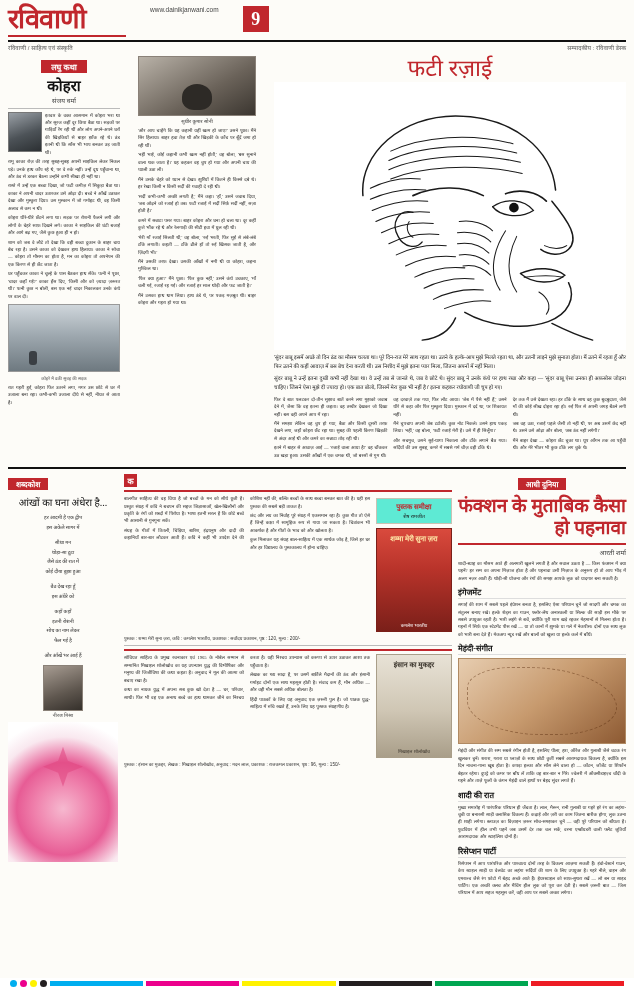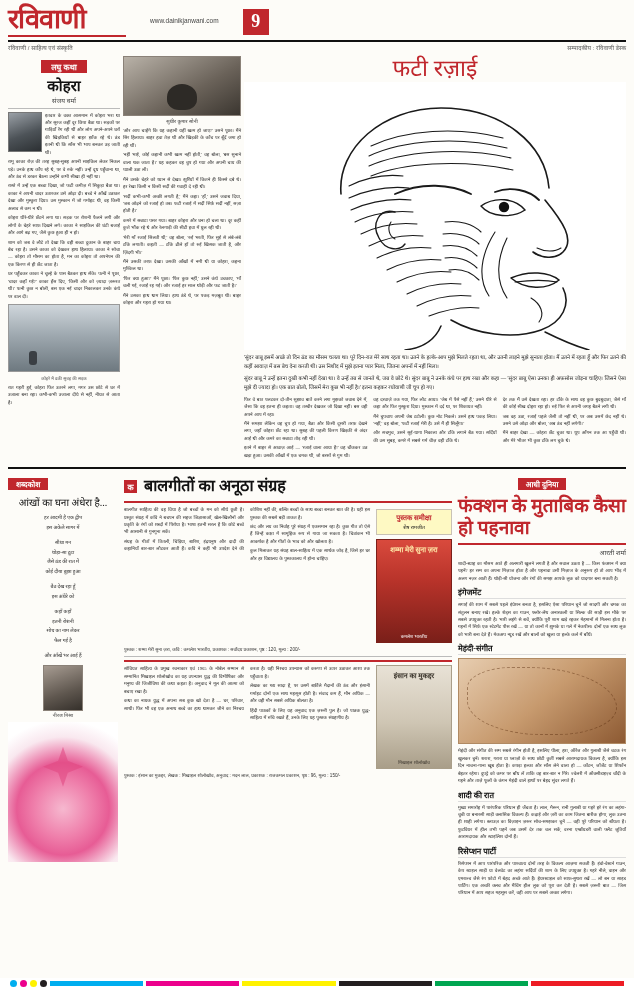--- a/index.html
+++ b/index.html
@@ -14,21 +14,21 @@
   }
   .page {
     width:634px; height:988px;
     position:relative;
     background:#fdfcf8;
     padding:6px 8px 8px 8px;
   }
 
   
   .masthead {
-    display:flex; align-items:center; gap:24px;
+    display:flex; align-items:flex-start; gap:24px;
     border-bottom:2px solid #111;
     padding-bottom:3px;
   }
   .logo-box { width:118px; }
   .logo-main {
     font-family:"Liberation Serif", serif;
     font-size:27px; font-weight:bold; color:#c0272d;
     letter-spacing:-1px; line-height:1;
   }
   .logo-rule { height:2px; background:#c0272d; margin-top:2px; }
@@ -41,21 +41,21 @@
     font-size:18px; width:26px; height:26px;
     display:flex; align-items:center; justify-content:center;
     font-family:"Liberation Serif", serif;
   }
   .mast-sub {
     display:flex; justify-content:space-between;
     font-size:6px; color:#555; padding:2px 0 0 0;
   }
 
   
-  .top-block { display:flex; gap:3px; margin-top:4px; }
+  .top-block { display:flex; gap:18px; margin-top:4px; }
   .col-left { width:112px; }
   .col-mid  { width:118px; }
   .col-art  { flex:1; }
 
   .kicker {
     display:inline-block;
     background:#c0272d; color:#fff;
     font-size:8px; padding:1px 10px;
     font-weight:bold; margin-bottom:3px;
   }
@@ -188,30 +188,30 @@
   }
   .book-cover.grey .bt { color:#3b352c; }
   .book-cover.grey .ba { color:#3b352c; }
   .book-meta { font-size:4.6px; line-height:1.6; color:#333; margin-top:3px; }
   .drop-badge {
     float:left; width:13px; height:13px; background:#c0272d; color:#fff;
     font-size:8px; font-weight:bold; display:flex; align-items:center;
     justify-content:center; margin:1px 3px 1px 0;
   }
   .pullbox {
-    border:1px solid #c9c2b4; background:#fef9c3;
+    border:1px solid #c9c2b4; background:#5eead4;
     padding:3px; font-size:5px; text-align:center; line-height:1.5;
     font-family:"Liberation Serif", serif; width:76px; margin-top:3px;
   }
   .pullbox .pt { font-weight:bold; font-size:7px; color:#c0272d; }
 
   .right-headline {
     font-family:"Liberation Serif", serif;
     font-size:19px; font-weight:bold; color:#c0272d;
-    line-height:1.15; margin:2px 0 4px 0;
+    line-height:1.15; margin:2px 0 4px 0;text-align:right;
   }
   .sub-head {
     font-family:"Liberation Serif", serif;
     font-size:8px; font-weight:bold; color:#111;
     border-bottom:1px solid #ddd; margin:4px 0 2px 0; padding-bottom:1px;
   }
   .henna {
     width:100%; height:86px; margin:3px 0;
     background:linear-gradient(140deg,#e7cdb0,#c79a6e 50%,#8d5a33);
     border:1px solid #b08a63; position:relative; overflow:hidden;
@@ -402,21 +402,20 @@
         <div>और आँखें भर आई हैं</div>
       </div>
       <div class="poet-photo"></div>
       <div class="poet-name">नीरज मिश्रा</div>
       <div class="flower-art"></div>
     </div>
 
     <div class="low-mid">
       <div style="display:flex; align-items:center; gap:4px;">
         <span class="drop-badge">क</span>
-        <span class="mid-headline">बालगीतों का अनूठा संग्रह</span>
       </div>
       <div class="rule-red"></div>
 
       <div class="review-flex">
         <div class="review-text body-text two-col">
           <p>बालगीत साहित्य की वह विधा है जो बच्चों के मन को सीधे छूती है। प्रस्तुत संग्रह में कवि ने बचपन की सहज जिज्ञासाओं, खेल-खिलौनों और प्रकृति के रंगों को शब्दों में पिरोया है। भाषा इतनी सरल है कि छोटे बच्चे भी आसानी से गुनगुना सकें।</p>
           <p>संग्रह के गीतों में तितली, चिड़िया, बारिश, इंद्रधनुष और दादी की कहानियाँ बार-बार लौटकर आती हैं। कवि ने कहीं भी उपदेश देने की कोशिश नहीं की, बल्कि बच्चों के साथ बच्चा बनकर बात की है। यही इस पुस्तक की सबसे बड़ी ताकत है।</p>
           <p>छंद और लय का निर्वाह पूरे संग्रह में एकसमान रहा है। कुछ गीत तो ऐसे हैं जिन्हें कक्षा में सामूहिक रूप से गाया जा सकता है। चित्रांकन भी आकर्षक है और गीतों के भाव को और खोलता है।</p>
           <p>कुल मिलाकर यह संग्रह बाल-साहित्य में एक सार्थक जोड़ है, जिसे हर घर और हर विद्यालय के पुस्तकालय में होना चाहिए।</p>
         </div>

